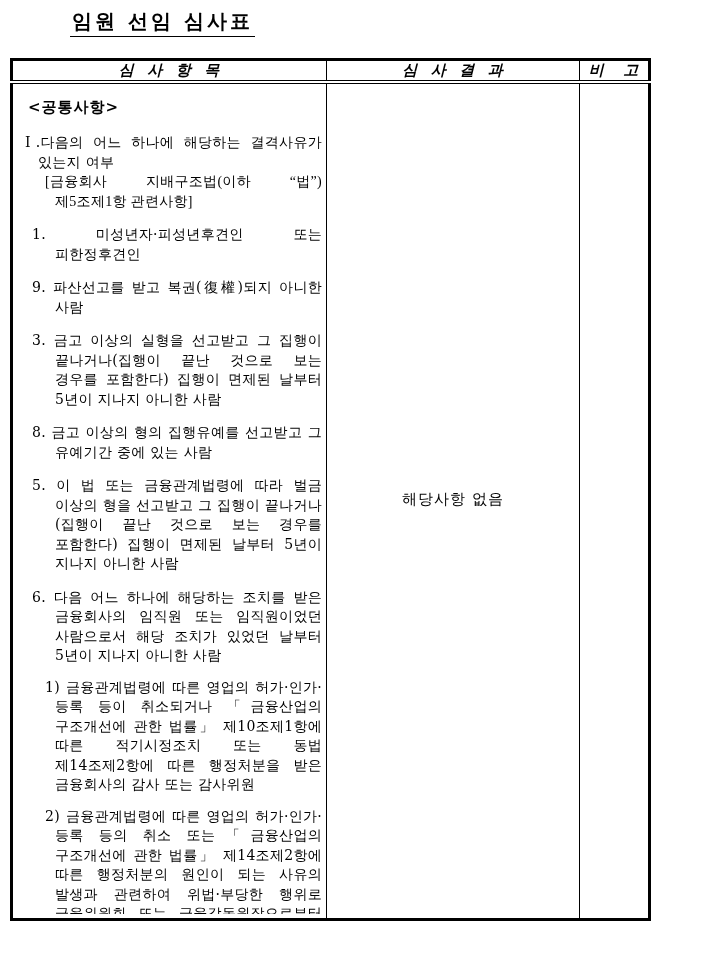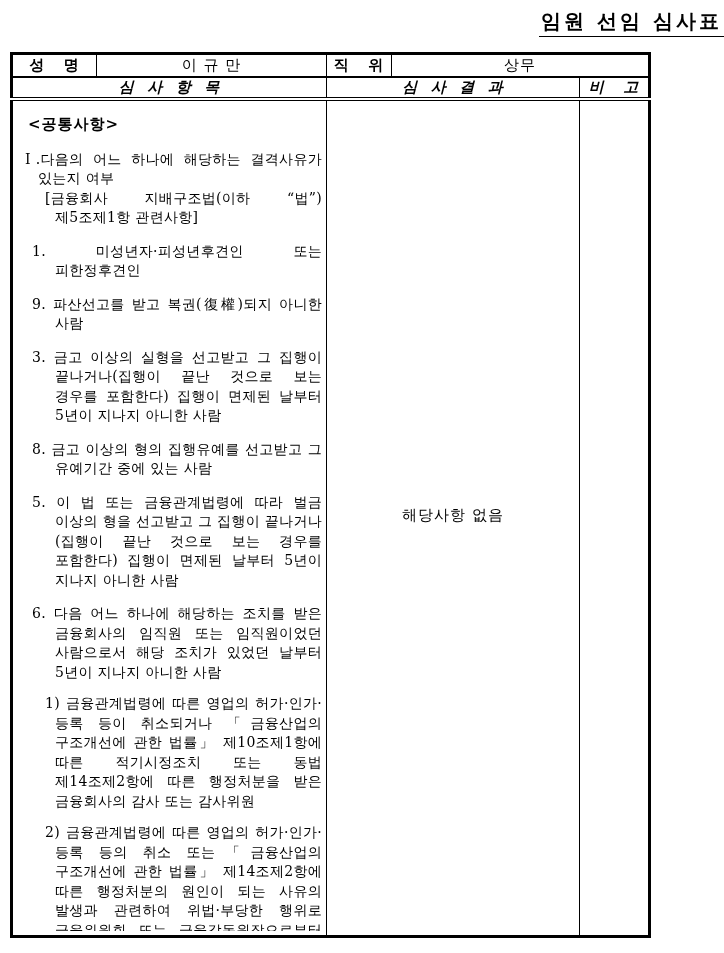--- a/index.html
+++ b/index.html
@@ -4,24 +4,25 @@
 <style>
   * { box-sizing: border-box; margin: 0; padding: 0; }
   html, body {
     width: 724px; height: 953px;
     background: #ffffff;
     color: #000000;
     font-family: "DejaVu Serif", serif;
     overflow: hidden;
   }
   .title-wrap {
-    height: 52px;
+    height: 58px;
     padding-top: 10px;
-    text-align: right;
+    text-align: left;
     padding-left: 34px; 
+    margin-left: 36px;
   }
   .doc-title {
     display: inline-block;
     font-size: 20px;
     line-height: 23px;
     font-weight: bold;
     letter-spacing: 3px;
     padding: 0 2px 3px 2px;
     border-bottom: 1px solid #000;
     white-space: pre;
@@ -53,21 +54,21 @@
     letter-spacing: 1px;
   }
   .item {
     text-align: justify;
     font-size: 14px;
     line-height: 19.5px;
     letter-spacing: 0.3px;
     word-break: keep-all;
   }
   .item.roman   { margin-left: 13px; text-indent: -13px; margin-top: 0; }
-  .item.bracket { margin-left: 30px; text-indent: -10px; margin-top: 0; }
+  .item.bracket { margin-left: 30px; text-indent: -10px; margin-top: 0; font-family: Liberation Serif, serif; }
   .item.num     { margin-left: 30px; text-indent: -23px; margin-top: 14px; }
   .item.sub     { margin-left: 30px; text-indent: -10px; margin-top: 12px; }
   td.result-cell { text-align: center; }
   .result-box {
     height: 830px;
     display: flex;
     align-items: center;
     justify-content: center;
   }
   .result-text { font-size: 15px; letter-spacing: 1px; white-space: pre; }
@@ -82,26 +83,20 @@
 
 <table class="form">
   <colgroup>
     <col style="width:85px">
     <col style="width:230px">
     <col style="width:65px">
     <col style="width:188px">
     <col style="width:70px">
   </colgroup>
   <tbody>
-      <tr class="info-row">
-    <td class="c-label">성   명</td>
-    <td class="c-value">이 규 만</td>
-    <td class="c-label">직   위</td>
-    <td class="c-value" colspan="2">상무</td>
-  </tr>
   <tr class="head-row">
     <td class="c-label" colspan="2">심  사  항  목</td>
     <td class="c-label" colspan="2">심  사  결  과</td>
     <td class="c-label">비   고</td>
   </tr>
   <tr class="body-row">
     <td class="items-cell" colspan="2">
       <div class="items-box">
         <p class="section-title">&lt;공통사항&gt;</p>
       <p class="item roman">Ⅰ.다음의 어느 하나에 해당하는 결격사유가 있는지 여부</p>

